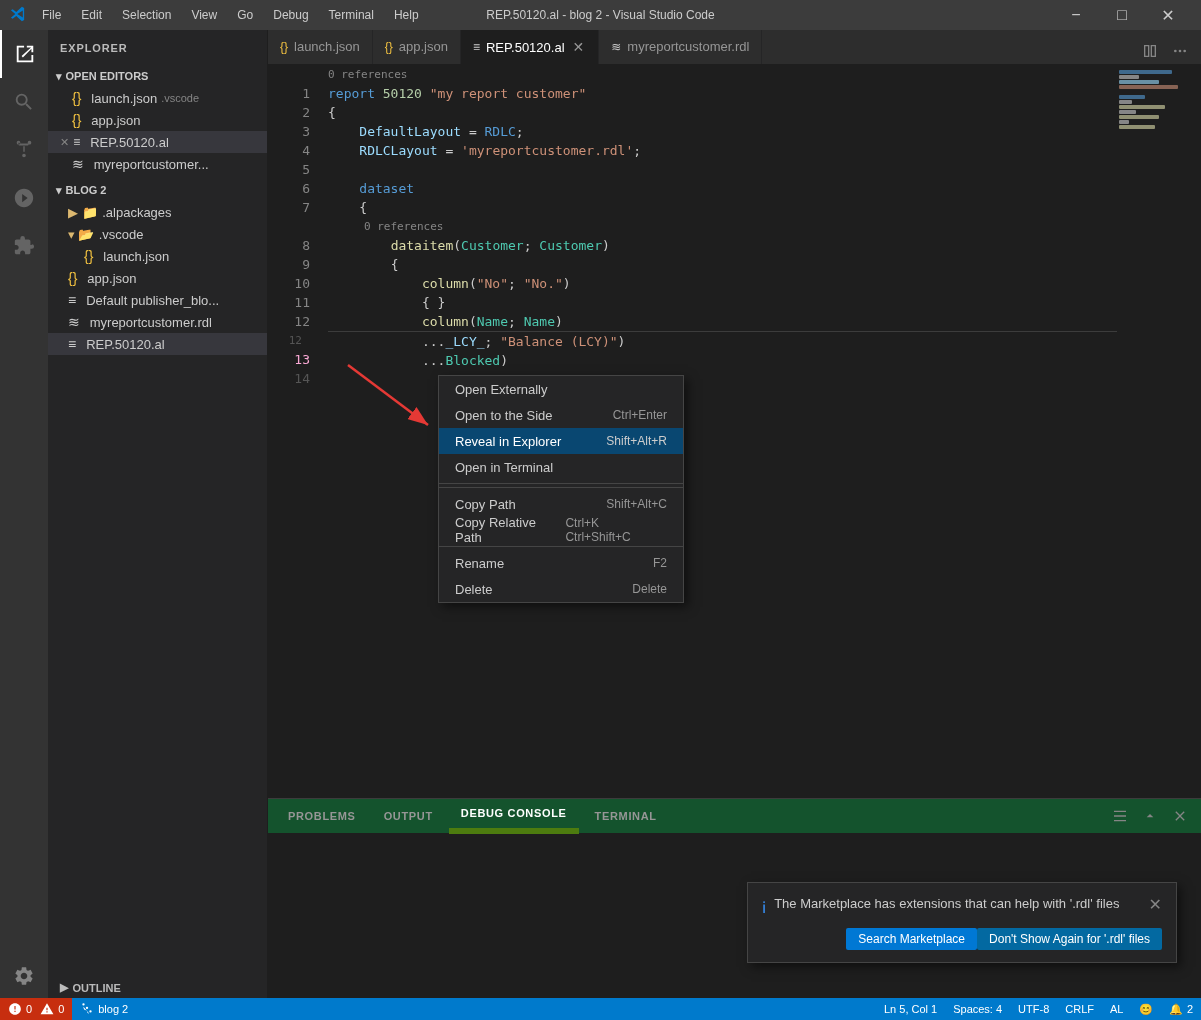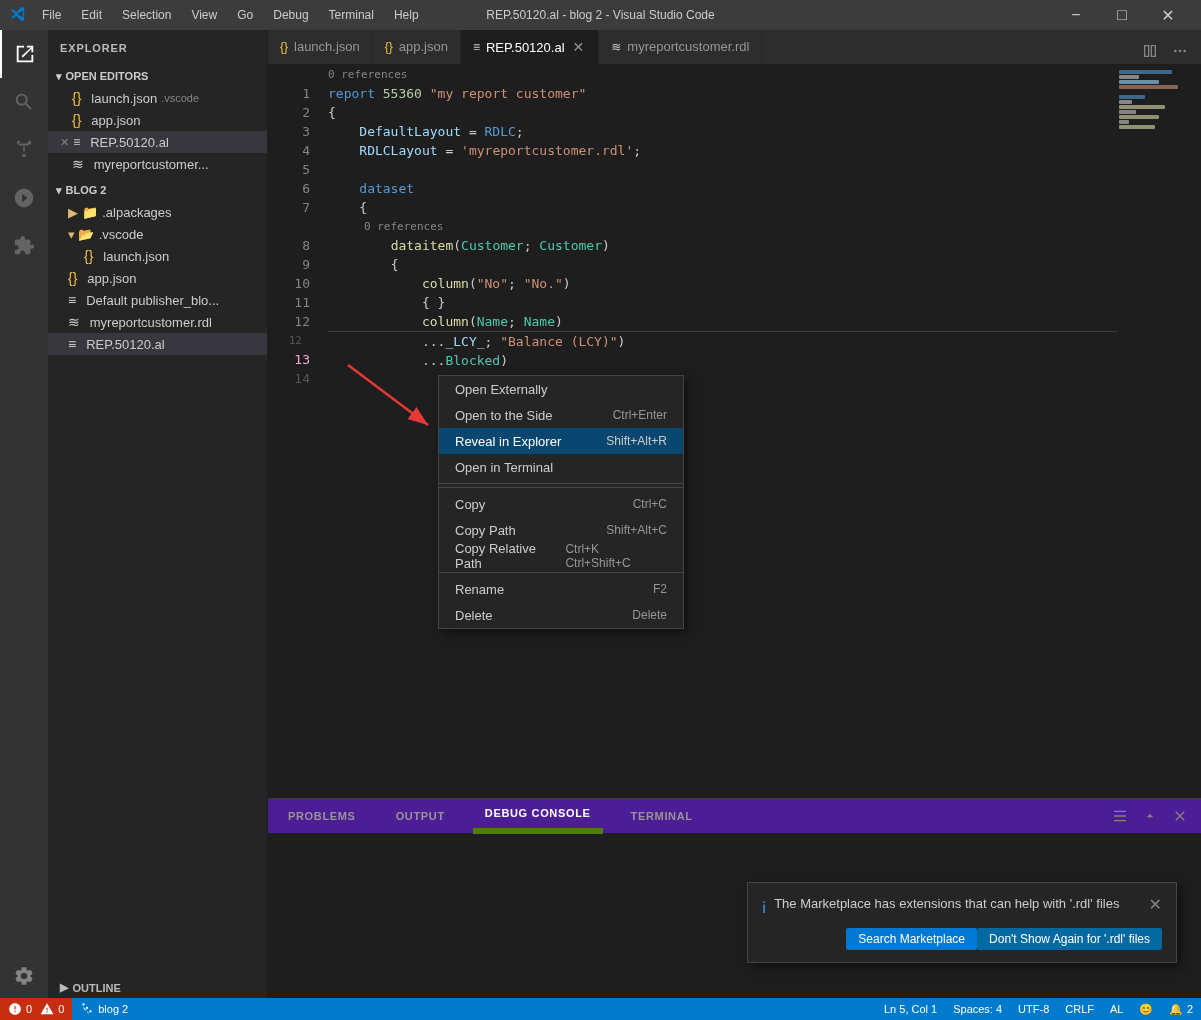--- a/index.html
+++ b/index.html
@@ -60,21 +60,21 @@
     .kw { color: #569cd6; }
     .str { color: #ce9178; }
     .num { color: #b5cea8; }
     .func { color: #dcdcaa; }
     .prop { color: #9cdcfe; }
     .punct { color: #cccccc; }
     .type-name { color: #4ec9b0; }
 
     
     .bottom-panel { height: 200px; background: #1e1e1e; border-top: 1px solid #3c3c3c; display: flex; flex-direction: column; flex-shrink: 0; }
-    .panel-tabs { height: 35px; display: flex; align-items: center; background: #4c1d95; border-bottom: 1px solid #1e1e1e; padding: 0 8px; gap: 16px; }
+    .panel-tabs { height: 35px; display: flex; align-items: center; background: #14532d; border-bottom: 1px solid #1e1e1e; padding: 0 8px; gap: 4px; }
     .panel-tab { padding: 0 12px; height: 35px; display: flex; align-items: center; font-size: 11px; font-weight: 600; text-transform: uppercase; letter-spacing: 0.06em; color: #969696; cursor: pointer; border-bottom: 1px solid transparent; }
     .panel-tab.active { color: #ffffff; border-bottom: 6px solid #4d7c0f; }
     .panel-actions { margin-left: auto; display: flex; align-items: center; gap: 4px; }
     .panel-action-btn { width: 26px; height: 26px; display: flex; align-items: center; justify-content: center; cursor: pointer; color: #858585; border-radius: 4px; }
     .panel-content { flex: 1; background: #1e1e1e; padding: 8px; font-family: 'Consolas', monospace; font-size: 13px; }
 
     
     .status-bar { height: 22px; background: #007acc; display: flex; align-items: center; font-size: 11px; color: #ffffff; flex-shrink: 0; }
     .status-left { display: flex; align-items: center; height: 100%; }
     .status-item { padding: 0 8px; height: 100%; display: flex; align-items: center; gap: 4px; cursor: pointer; white-space: nowrap; }
@@ -292,21 +292,21 @@
         <div class="line-number">11</div>
         <div class="line-number">12</div>
         <div style="height:19px;font-size:11px;color:#555;text-align:right;padding-right:8px;">12</div>
         <div class="line-number" style="color:#f9a8d4;">13</div>
         <div class="line-number" style="color:#555;">14</div>
       </div>
       <div class="code-content">
         <div class="ref-line">
             <span style="color:#858585;font-size:11px;">0 references</span>
           </div>
-        <div class="code-line"><span class="kw">report</span> <span class="num">55360</span> <span class="str">"my report customer"</span></div>
+        <div class="code-line"><span class="kw">report</span> <span class="num">50120</span> <span class="str">"my report customer"</span></div>
         <div class="code-line"><span class="punct">{</span></div>
         <div class="code-line">    <span class="prop">DefaultLayout</span> <span class="punct">=</span> <span class="kw">RDLC</span><span class="punct">;</span></div>
         <div class="code-line">    <span class="prop">RDLCLayout</span> <span class="punct">=</span> <span class="str">'myreportcustomer.rdl'</span><span class="punct">;</span></div>
         <div class="code-line"></div>
         <div class="code-line">    <span class="kw">dataset</span></div>
         <div class="code-line">    <span class="punct">{</span></div>
         <div class="ref-line">
             <span style="color:#858585;font-size:11px;padding-left:36px;">0 references</span>
           </div>
         <div class="code-line">        <span class="func">dataitem</span><span class="punct">(</span><span class="type-name">Customer</span><span class="punct">;</span> <span class="type-name">Customer</span><span class="punct">)</span></div>
@@ -349,24 +349,20 @@
         <div class="context-menu-item highlighted">
           <span class="context-menu-item-label">Reveal in Explorer</span>
           <span class="context-menu-item-shortcut">Shift+Alt+R</span>
         </div>
         <div class="context-menu-item">
           <span class="context-menu-item-label">Open in Terminal</span>
           <span class="context-menu-item-shortcut"></span>
         </div>
         <div class="context-menu-separator"></div>
         <div class="context-menu-separator"></div>
-        <div class="context-menu-item">
-          <span class="context-menu-item-label">Copy</span>
-          <span class="context-menu-item-shortcut">Ctrl+C</span>
-        </div>
         <div class="context-menu-item">
           <span class="context-menu-item-label">Copy Path</span>
           <span class="context-menu-item-shortcut">Shift+Alt+C</span>
         </div>
         <div class="context-menu-item">
           <span class="context-menu-item-label">Copy Relative Path</span>
           <span class="context-menu-item-shortcut">Ctrl+K Ctrl+Shift+C</span>
         </div>
         <div class="context-menu-separator"></div>
         <div class="context-menu-item">

